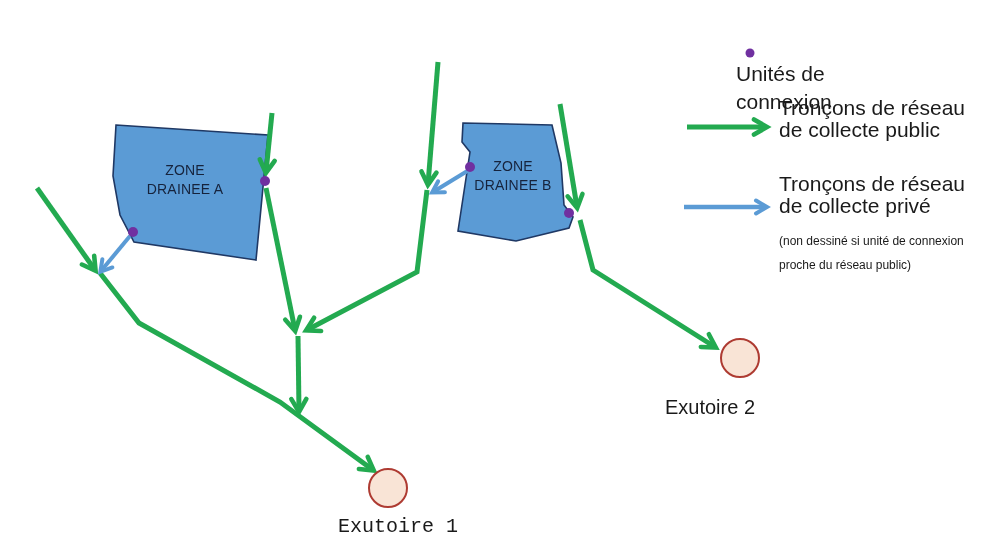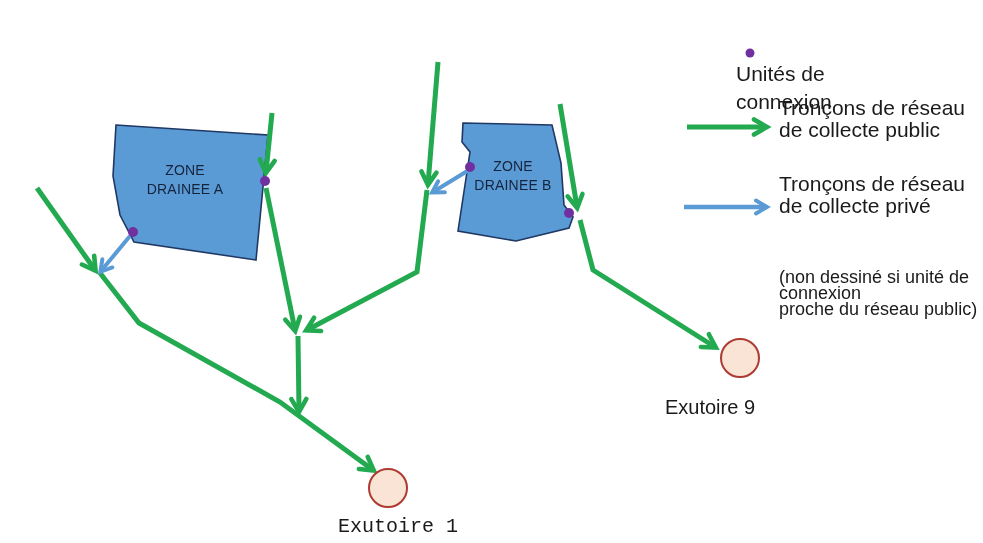--- a/index.html
+++ b/index.html
@@ -27,23 +27,22 @@
   }
   .outlet-label{
     font-size:20px;
     text-align:center;
   }
   .legend-label{
     font-size:21px;
     line-height:22px;
   }
   .legend-note{
-    font-size:18px;
-    line-height:16px;
-    margin-top:40px;
+    font-size:12px;
+    line-height:24px;
   }
 </style>
 </head>
 <body>
 
 <div class="stage">
 
   <svg width="983" height="543" viewBox="0 0 983 543">
     <defs>
       <marker id="arrowG" markerUnits="userSpaceOnUse" markerWidth="22" markerHeight="22" viewBox="0 0 22 22" refX="16" refY="11" orient="auto">
@@ -82,21 +81,21 @@
     <line x1="687" y1="127" x2="766" y2="127" stroke="#23aa50" stroke-width="5" marker-end="url(#arrowG)"></line>
     <line x1="684" y1="207" x2="766" y2="207" stroke="#5b9bd5" stroke-width="4.5" marker-end="url(#arrowB)"></line>
   </svg>
 
   <div class="lbl zone-label" style="left:115px;top:161px;width:140px;">ZONE
 DRAINEE A</div>
   <div class="lbl zone-label" style="left:443px;top:157px;width:140px;">ZONE
 DRAINEE B</div>
 
   <div class="lbl outlet-label" style="left:318px;top:514px;width:160px;font-family:Liberation Mono, monospace;">Exutoire 1</div>
-  <div class="lbl outlet-label" style="left:630px;top:395px;width:160px;">Exutoire 9</div>
+  <div class="lbl outlet-label" style="left:630px;top:395px;width:160px;">Exutoire 2</div>
 
   <div class="lbl legend-label" style="left:736px;top:19px;line-height:28px;margin-top:41px;">Unités de
 connexion</div>
   <div class="lbl legend-label" style="left:779px;top:97px;">Tronçons de réseau
 de collecte public</div>
   <div class="lbl legend-label" style="left:779px;top:173px;">Tronçons de réseau
 de collecte privé</div>
   <div class="lbl legend-note" style="left:779px;top:229px;">(non dessiné si unité de connexion
 proche du réseau public)</div>
 

